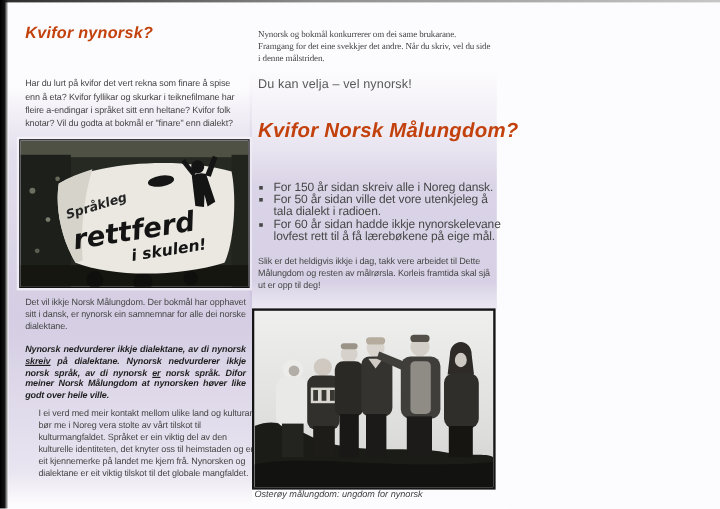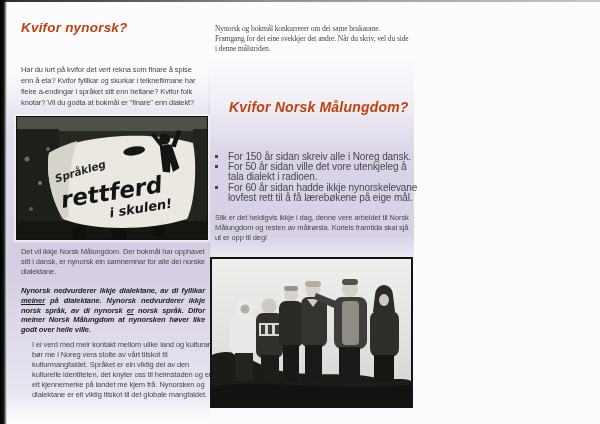--- a/index.html
+++ b/index.html
@@ -15,21 +15,21 @@
         background:linear-gradient(180deg,rgba(203,194,221,0) 0%,rgba(203,194,221,.5) 16%,
         rgba(197,187,217,.72) 55%,rgba(203,194,221,.4) 92%,rgba(203,194,221,0) 100%);}
   .tint-right{position:absolute;left:208px;top:113px;width:206px;height:145px;pointer-events:none;
         background:linear-gradient(180deg,rgba(203,194,221,.3),rgba(198,188,218,.62) 28%,
         rgba(195,185,216,.64) 84%,rgba(203,194,221,.3));}
   .tint-mid{position:absolute;left:208px;top:58px;width:206px;height:55px;pointer-events:none;
         background:linear-gradient(180deg,rgba(203,194,221,0),rgba(203,194,221,.28));}
 
   .head{position:absolute;font-style:italic;font-weight:bold;color:#c2410c;letter-spacing:.2px;}
   #h-left{left:21px;top:20px;font-size:13.5px;}
-  #h-right{left:229px;top:99px;font-size:14px;}
+  #h-right{left:215px;top:99px;font-size:17px;}
 
   .btxt{position:absolute;font-size:7.5px;line-height:10.6px;color:#474747;letter-spacing:-.1px;}
   #lpara1{left:21px;top:49px;width:184px;line-height:11px;margin-top:15px;}
   #lpara2{left:21px;top:247px;width:184px;line-height:10px;}
   #boldpara{left:21px;top:286px;width:184px;line-height:9.8px;font-weight:bold;font-style:italic;
         color:#1e1e1e;text-align:justify;}
   #boldpara .u{text-decoration:underline;}
   #lpara3{left:3px;top:340px;width:186px;line-height:9.9px;margin-left:29px;}
   #rpara1{left:215px;top:24px;width:196px;line-height:10px;font-family:Liberation Serif, serif;}
   #rpara2{left:215px;top:127px;width:192px;line-height:10px;}
@@ -92,37 +92,38 @@
           <path d="M148,37 q6,-3 12,0 l4,24 -7,3 -1,-10 -2,10 -7,-2 1,-25 z"></path>
           <path d="M149,38 l-8,-14 3.5,-2 7,13 z"></path>
           <path d="M159,38 l9,-15 3.5,2 -8,15 z"></path>
         </g>
       </g>
     </svg>
   </div>
 
   <div id="lpara2" class="btxt">Det vil ikkje Norsk Målungdom. Der bokmål har opphavet sitt i dansk, er nynorsk ein samnemnar for alle dei norske dialektane.</div>
 
-  <div id="boldpara" class="btxt"><span>Nynorsk nedvurderer ikkje dialektane, av di fyllikar </span><span class="u">meiner</span><span> på dialektane. Nynorsk nedvurderer ikkje norsk språk, av di nynorsk </span><span class="u">er</span><span> norsk språk. Difor meiner Norsk Målungdom at nynorsken høver like godt over heile ville.</span></div>
+  <div id="boldpara" class="btxt"><span>Nynorsk nedvurderer ikkje dialektane, av di nynorsk </span><span class="u">skreiv</span><span> på dialektane. Nynorsk nedvurderer ikkje norsk språk, av di nynorsk </span><span class="u">er</span><span> norsk språk. Difor meiner Norsk Målungdom at nynorsken høver like godt over heile ville.</span></div>
 
   <div id="lpara3" class="btxt">I ei verd med meir kontakt mellom ulike land og kulturar bør me i Noreg vera stolte av vårt tilskot til kulturmangfaldet. Språket er ein viktig del av den kulturelle identiteten, det knyter oss til heimstaden og er eit kjennemerke på landet me kjem frå. Nynorsken og dialektane er eit viktig tilskot til det globale mangfaldet.</div>
 
   <div id="rpara1" class="btxt">Nynorsk og bokmål konkurrerer om dei same brukarane. Framgang for det eine svekkjer det andre. Når du skriv, vel du side i denne målstriden.</div>
 
+  <div class="slogan">Du kan velja – vel nynorsk!</div>
 
   <div id="h-right" class="head">Kvifor Norsk Målungdom?</div>
 
 
   <ul class="bullets">
       <li>For 150 år sidan skreiv alle i Noreg dansk.</li>
       <li>For 50 år sidan ville det vore utenkjeleg å tala dialekt i radioen.</li>
       <li>For 60 år sidan hadde ikkje nynorskelevane lovfest rett til å få lærebøkene på eige mål.</li>
     </ul>
 
-  <div id="rpara3" class="btxt">Slik er det heldigvis ikkje i dag, denne vere arbeidet til Norsk Målungdom og resten av målrørsla. Korleis framtida skal sjå ut er opp til deg!</div>
+  <div id="rpara3" class="btxt">Slik er det heldigvis ikkje i dag, takk vere arbeidet til Dette Målungdom og resten av målrørsla. Korleis framtida skal sjå ut er opp til deg!</div>
 
   <div id="photo-group" class="photo">
     <svg viewBox="0 0 199 147" preserveAspectRatio="none">
       <defs>
         <linearGradient id="sky" x1="0" y1="0" x2="0" y2="1">
           <stop offset="0" stop-color="#efefee"></stop>
           <stop offset="0.7" stop-color="#dddddb"></stop>
           <stop offset="1" stop-color="#cfcfcd"></stop>
         </linearGradient>
       </defs>
@@ -167,15 +168,16 @@
       <g>
         <path d="M163,36 a9,10 0 0 1 18,0 l2,17 -22,0 z" fill="#2d2a27"></path>
         <ellipse cx="172" cy="41" rx="5" ry="6" fill="#cdc8c1"></ellipse>
         <rect x="158" y="52" width="29" height="46" rx="8" fill="#302e2b"></rect>
         <rect x="162" y="96" width="20" height="26" fill="#161512"></rect>
       </g>
       <path d="M0,147 L0,128 C40,119 120,133 199,126 L199,147 Z" fill="#121210"></path>
     </svg>
   </div>
 
+  <div class="caption">Osterøy målungdom: ungdom for nynorsk</div>
 
   <div class="scan-edge-left"></div>
 </div>
 
 </body></html>

